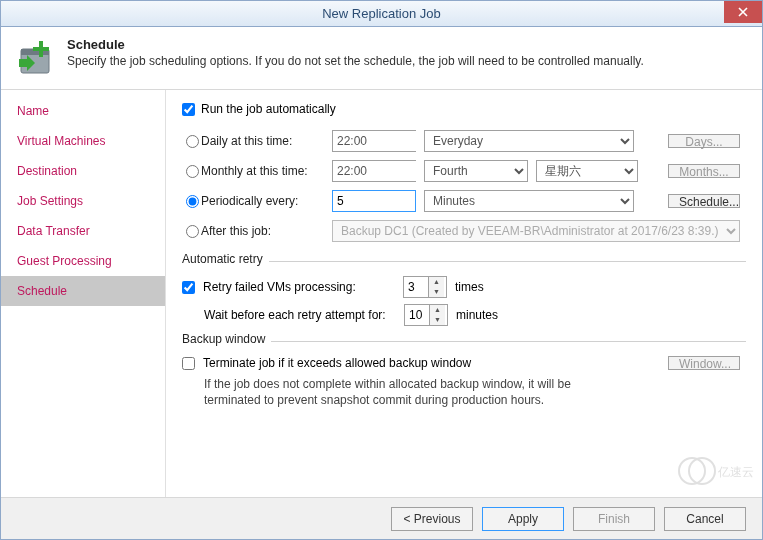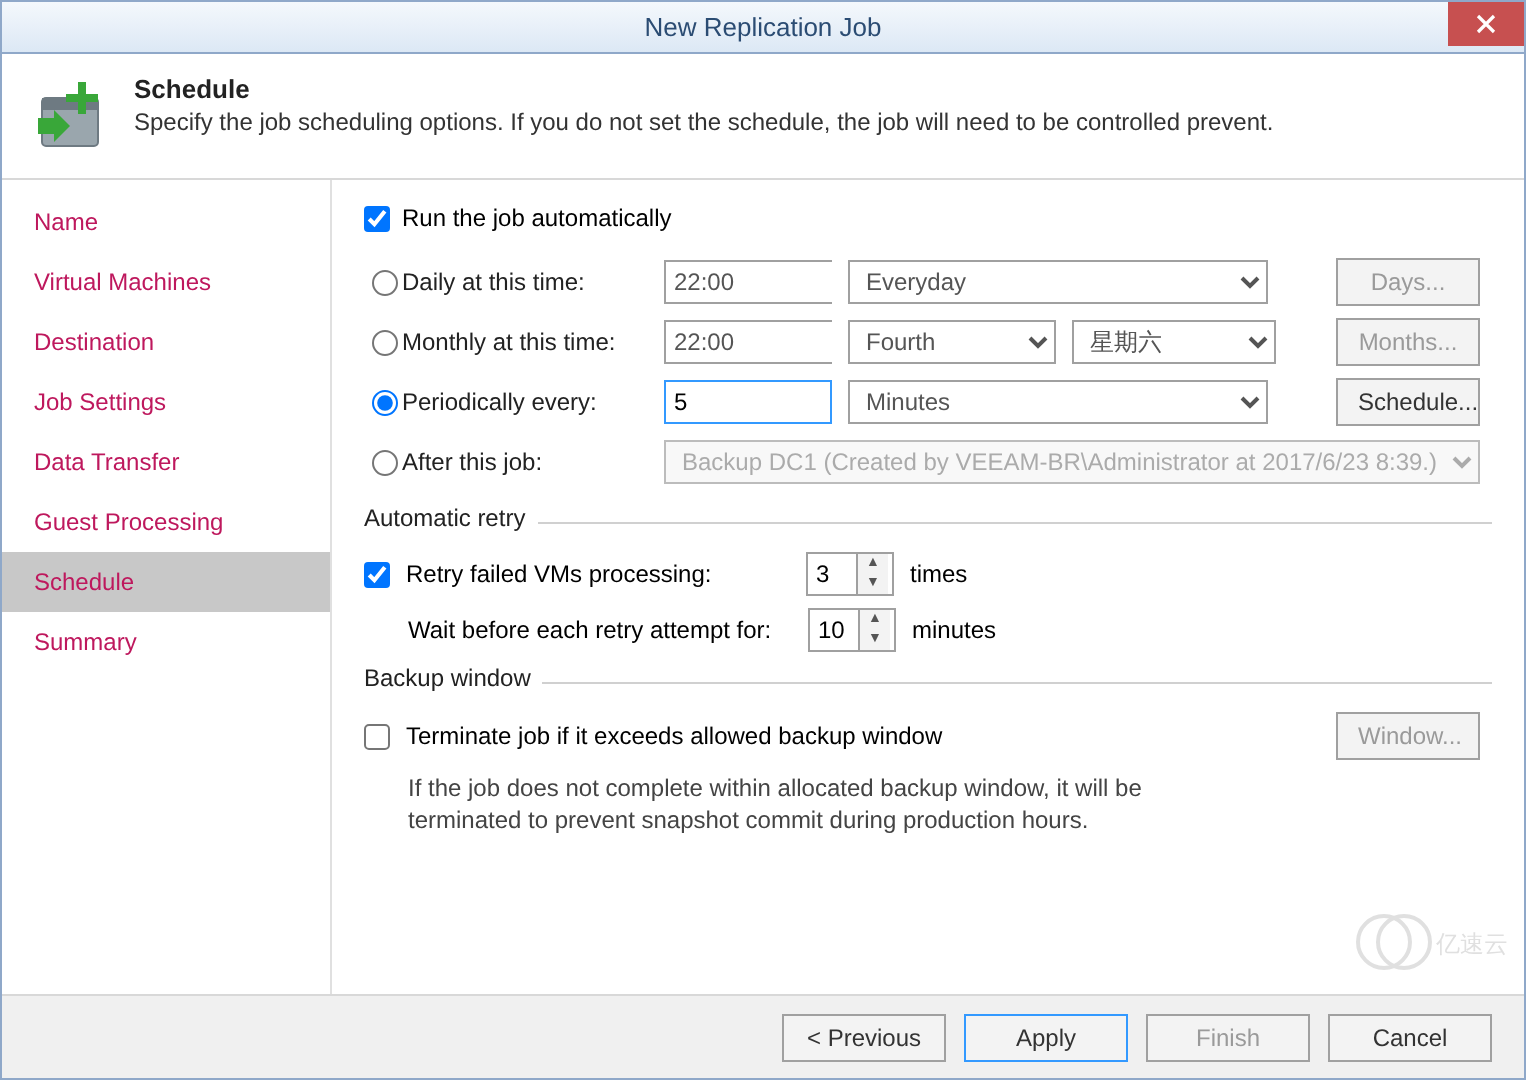--- a/index.html
+++ b/index.html
@@ -23,21 +23,21 @@
 .opt-row { display: flex; align-items: center; gap: 8px; min-height: 30px; }
 .opt-row label { display: flex; align-items: center; gap: 2px; width: 138px; color: #222; }
 .time-spin { width: 84px; height: 22px; display: flex; border: 1px solid #a0a0a0; background: #fff; }
 .time-spin input { border: none; flex: 1; padding: 0 4px; font-size: 12px; color: #555; outline: none; }
 .spin-btns { width: 16px; display: flex; flex-direction: column; border-left: 1px solid #a0a0a0; }
 .spin-btns div { flex: 1; font-size: 7px; text-align: center; line-height: 9px; background: #f3f3f3; cursor: pointer; color: #555; }
 .sel { height: 22px; border: 1px solid #a0a0a0; background: #fff; font-size: 12px; color: #555; padding: 0 4px; }
 .sel.w1 { width: 210px; }
 .sel.w2 { width: 104px; }
 .sel.w3 { width: 102px; }
-.btn { height: 24px; border: 1px solid #a0a0a0; background: #f3f3f3; padding: 0 10px; cursor: pointer; color: #333; }
+.btn { height: 14px; border: 1px solid #a0a0a0; background: #f3f3f3; padding: 0 10px; cursor: pointer; color: #333; }
 .btn:disabled { color: #9a9a9a; }
 .btn.w70 { width: 72px; }
 .opt-row .right-btn { margin-left: auto; margin-right: 6px; }
 .after-sel { flex: 1; height: 22px; border: 1px solid #a0a0a0; background: #f6f6f6; font-size: 12px; color: #888; padding: 0 4px; margin-right: 6px; }
 .group { margin-top: 6px; }
 .group .legend { color: #222; margin-bottom: 4px; text-align: right; }
 .num-spin { width: 44px; height: 22px; display: flex; border: 1px solid #a0a0a0; background: #fff; }
 .num-spin input { border: none; width: 24px; padding: 0 4px; font-size: 12px; outline: none; }
 .inline-row { display: flex; align-items: center; gap: 8px; margin-bottom: 6px; }
 .indent { margin-left: 22px; }
@@ -65,34 +65,33 @@
       <svg width="42" height="42" viewBox="0 0 42 42">
         <rect x="6" y="12" width="28" height="24" rx="2" fill="#9aa6ad" stroke="#6e7a82"></rect>
         <rect x="6" y="12" width="28" height="6" fill="#6e7a82"></rect>
         <rect x="24" y="4" width="4" height="16" fill="#39a739"></rect>
         <rect x="18" y="10" width="16" height="4" fill="#39a739"></rect>
         <path d="M4 22 L12 22 L12 18 L20 26 L12 34 L12 30 L4 30 Z" fill="#39a739"></path>
       </svg>
     </div>
     <div>
       <h2>Schedule</h2>
-      <p>Specify the job scheduling options. If you do not set the schedule, the job will need to be controlled prevent.</p>
+      <p>Specify the job scheduling options. If you do not set the schedule, the job will need to be controlled manually.</p>
     </div>
   </div>
 
   <div class="body">
     <div class="sidebar" id="sidebar">
         <div class="item">Name</div>
         <div class="item">Virtual Machines</div>
         <div class="item">Destination</div>
         <div class="item">Job Settings</div>
         <div class="item">Data Transfer</div>
         <div class="item">Guest Processing</div>
         <div class="item selected">Schedule</div>
-        <div class="item">Summary</div>
       </div>
 
     <div class="main">
       <div class="chk-row">
         <input type="checkbox" checked="" style="">
         <span>Run the job automatically</span>
       </div>
 
       <div class="opt-grid">
         <div class="opt-row">

